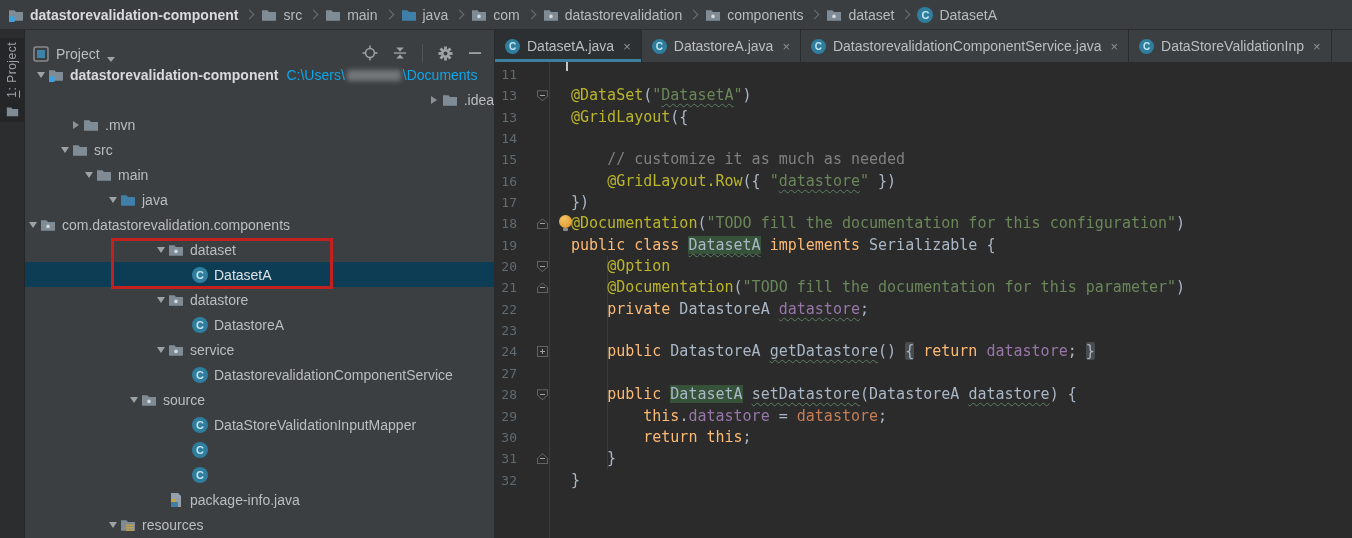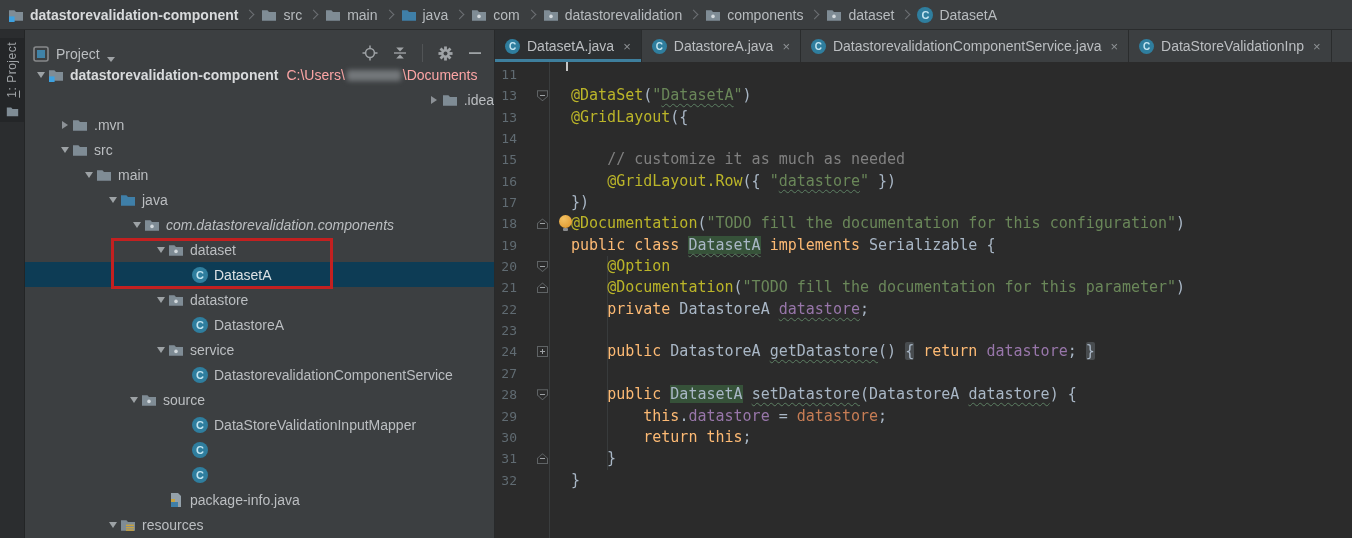--- a/index.html
+++ b/index.html
@@ -36,21 +36,21 @@
   .tb-sep { width:1px; height:18px; background:#515456; }
   
   #tree { position:absolute; top:32px; left:0; right:0; bottom:0; overflow:hidden; }
   .trow { height:25px; display:flex; align-items:center; font-size:14px; color:#bbbec1; white-space:nowrap; cursor:pointer; }
   .trow.selected { background:#0d3c55; color:#dde2e5; }
   .trow.bold .tlabel { font-weight:bold; color:#d8dadc; }
   .tchev { width:15px; flex:none; display:flex; align-items:center; justify-content:center; }
   .chev-exp { width:0; height:0; border-left:4.5px solid transparent; border-right:4.5px solid transparent; border-top:6px solid #9da2a5; }
   .chev-col { width:0; height:0; border-top:4.5px solid transparent; border-bottom:4.5px solid transparent; border-left:6px solid #8c9196; }
   .ticon { width:16px; height:16px; flex:none; margin-right:6px; display:flex; align-items:center; justify-content:center; }
-  .tree-path { color:#fca5a5; margin-left:8px; }
+  .tree-path { color:#0ea5e9; margin-left:8px; }
   .redacted { display:inline-block; width:54px; height:11px; background:#73777a; border-radius:2px; filter:blur(2.5px); vertical-align:middle; margin:0 2px; }
   .cicon { width:16px; height:16px; border-radius:50%; background:#2f7e9e; color:#c3e5f1; font-size:11px; font-weight:bold; display:flex; align-items:center; justify-content:center; font-family:"Liberation Sans",sans-serif; }
   
   #red-annotation { position:absolute; left:111px; top:238px; width:222px; height:51px; border:3px solid #c32020; z-index:50; pointer-events:none; }
   
   #editor { flex:1; height:100%; background:#2b2b2b; position:relative; overflow:hidden; }
   #tabbar { height:32px; background:#3c3f41; display:flex; overflow:hidden; }
   .tab { display:flex; align-items:center; gap:7px; padding:0 10px; font-size:14px; color:#bbbec1; border-right:1px solid #2a2c2d; position:relative; cursor:pointer; white-space:nowrap; flex:none; }
   .tab .cicon { width:15px; height:15px; font-size:10px; }
   .tab.active { background:#2d3032; }
@@ -235,33 +235,33 @@
             <span class="tchev">
               <span class="chev-col"></span>
             </span>
             <span class="ticon">
               <svg width="16" height="16" viewBox="0 0 16 16">
        <path d="M1 3.2h5.4L8 5h7v8.8H1z" fill="#7f8c95"></path>
               </svg>
             </span>
             <span class="tlabel">.idea</span>
           </div>
+          <div class="trow" style="padding-left: 32px; margin-left: 11px;">
+            <span class="tchev">
+              <span class="chev-col"></span>
+            </span>
+            <span class="ticon">
+              <svg width="16" height="16" viewBox="0 0 16 16">
+       <path d="M1 3.2h5.4L8 5h7v8.8H1z" fill="#7f8c95"></path>
+              </svg>
+            </span>
+            <span class="tlabel">.mvn</span>
+          </div>
           <div class="trow" style="padding-left: 32px;">
             <span class="tchev">
-              <span class="chev-col"></span>
-            </span>
-            <span class="ticon">
-              <svg width="16" height="16" viewBox="0 0 16 16">
-       <path d="M1 3.2h5.4L8 5h7v8.8H1z" fill="#7f8c95"></path>
-              </svg>
-            </span>
-            <span class="tlabel">.mvn</span>
-          </div>
-          <div class="trow" style="padding-left: 32px;">
-            <span class="tchev">
               <span class="chev-exp"></span>
             </span>
             <span class="ticon">
               <svg width="16" height="16" viewBox="0 0 16 16">
        <path d="M1 3.2h5.4L8 5h7v8.8H1z" fill="#7f8c95"></path>
               </svg>
             </span>
             <span class="tlabel">src</span>
           </div>
           <div class="trow" style="padding-left: 56px;">
@@ -279,21 +279,21 @@
             <span class="tchev">
               <span class="chev-exp"></span>
             </span>
             <span class="ticon">
               <svg width="16" height="16" viewBox="0 0 16 16">
        <path d="M1 3.2h5.4L8 5h7v8.8H1z" fill="#3f7fa8"></path>
               </svg>
             </span>
             <span class="tlabel">java</span>
           </div>
-          <div class="trow" style="padding-left: 104px; font-style: italic;">
+          <div class="trow" style="">
             <span class="tchev">
               <span class="chev-exp"></span>
             </span>
             <span class="ticon">
               <svg width="16" height="16" viewBox="0 0 16 16">
        <path d="M1 3.2h5.4L8 5h7v8.8H1z" fill="#7f8c95"></path>
                 <circle cx="8" cy="9.4" r="1.8" fill="#d2d8dc"></circle>
               </svg>
             </span>
             <span class="tlabel">com.datastorevalidation.components</span>

